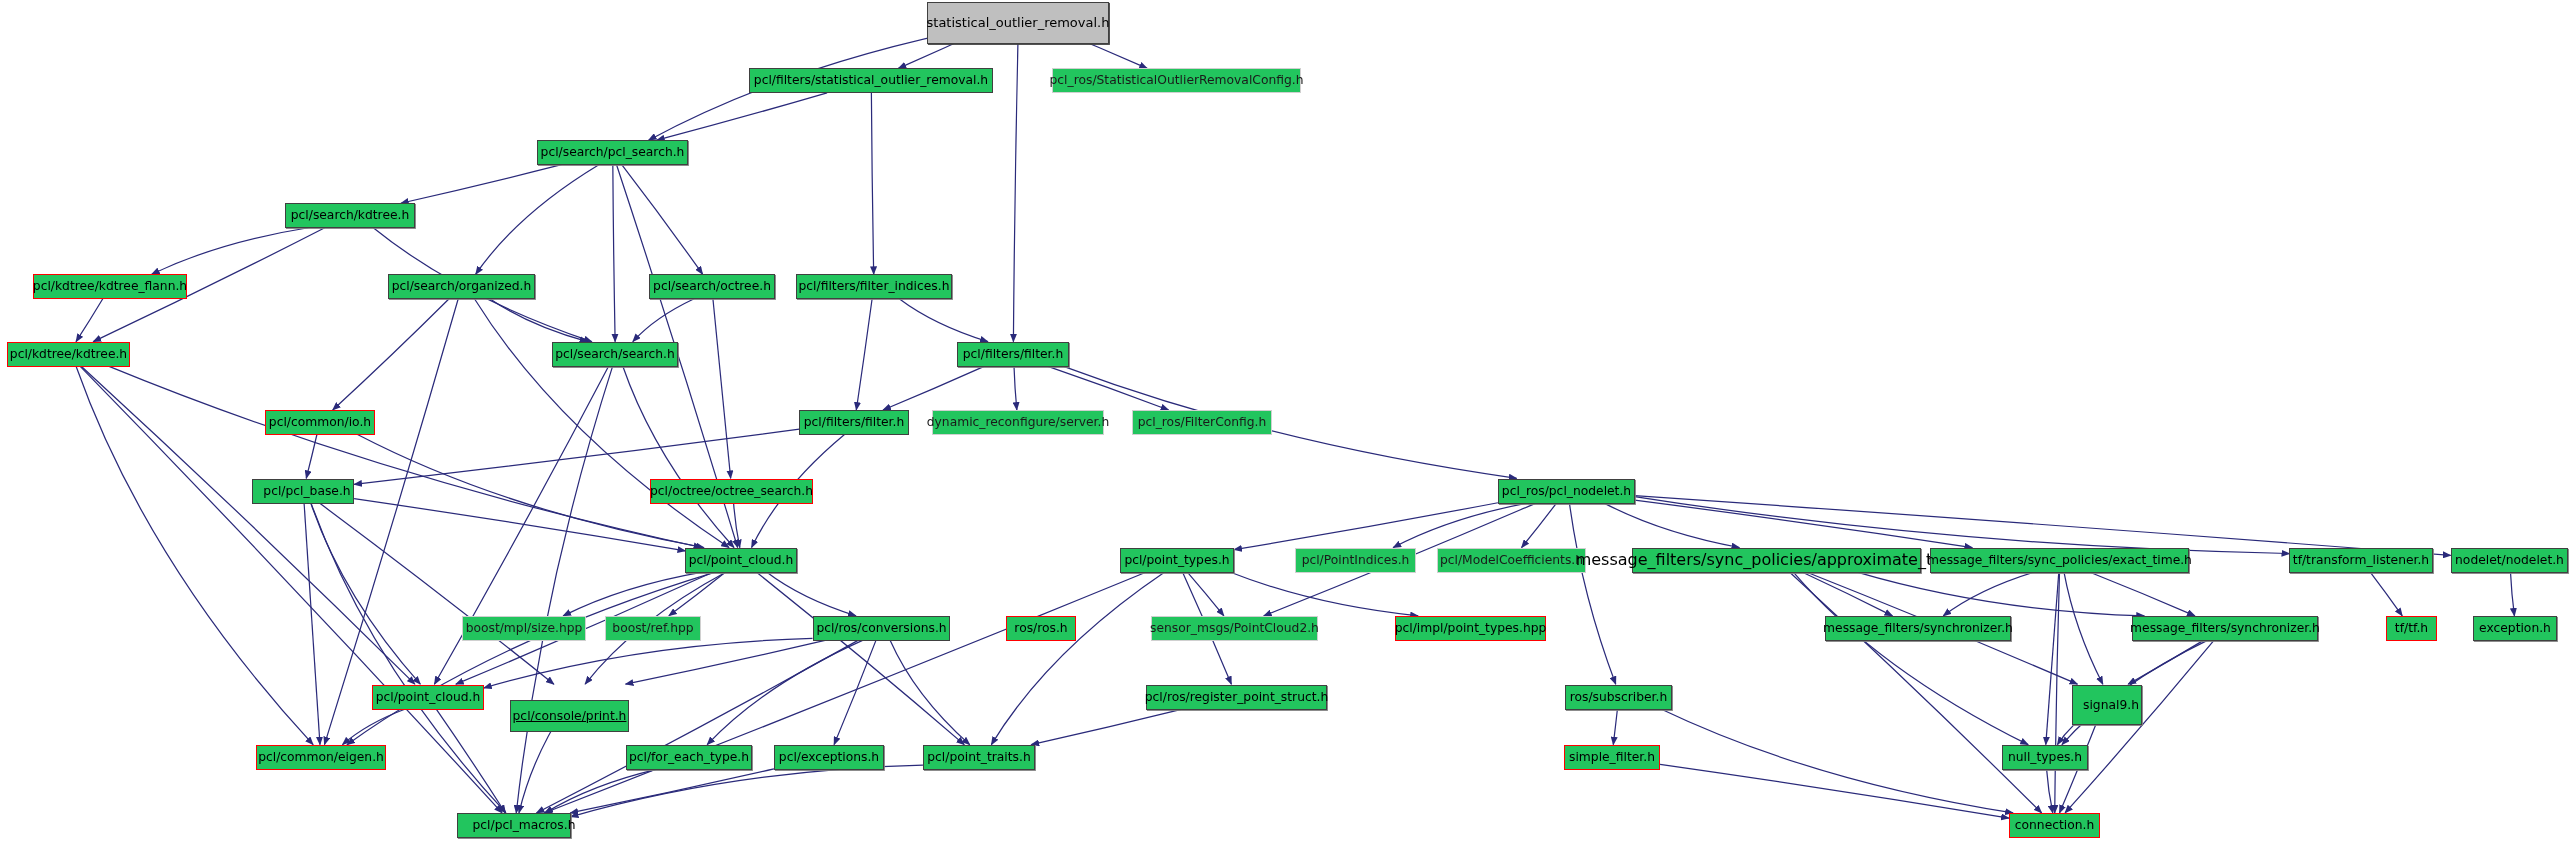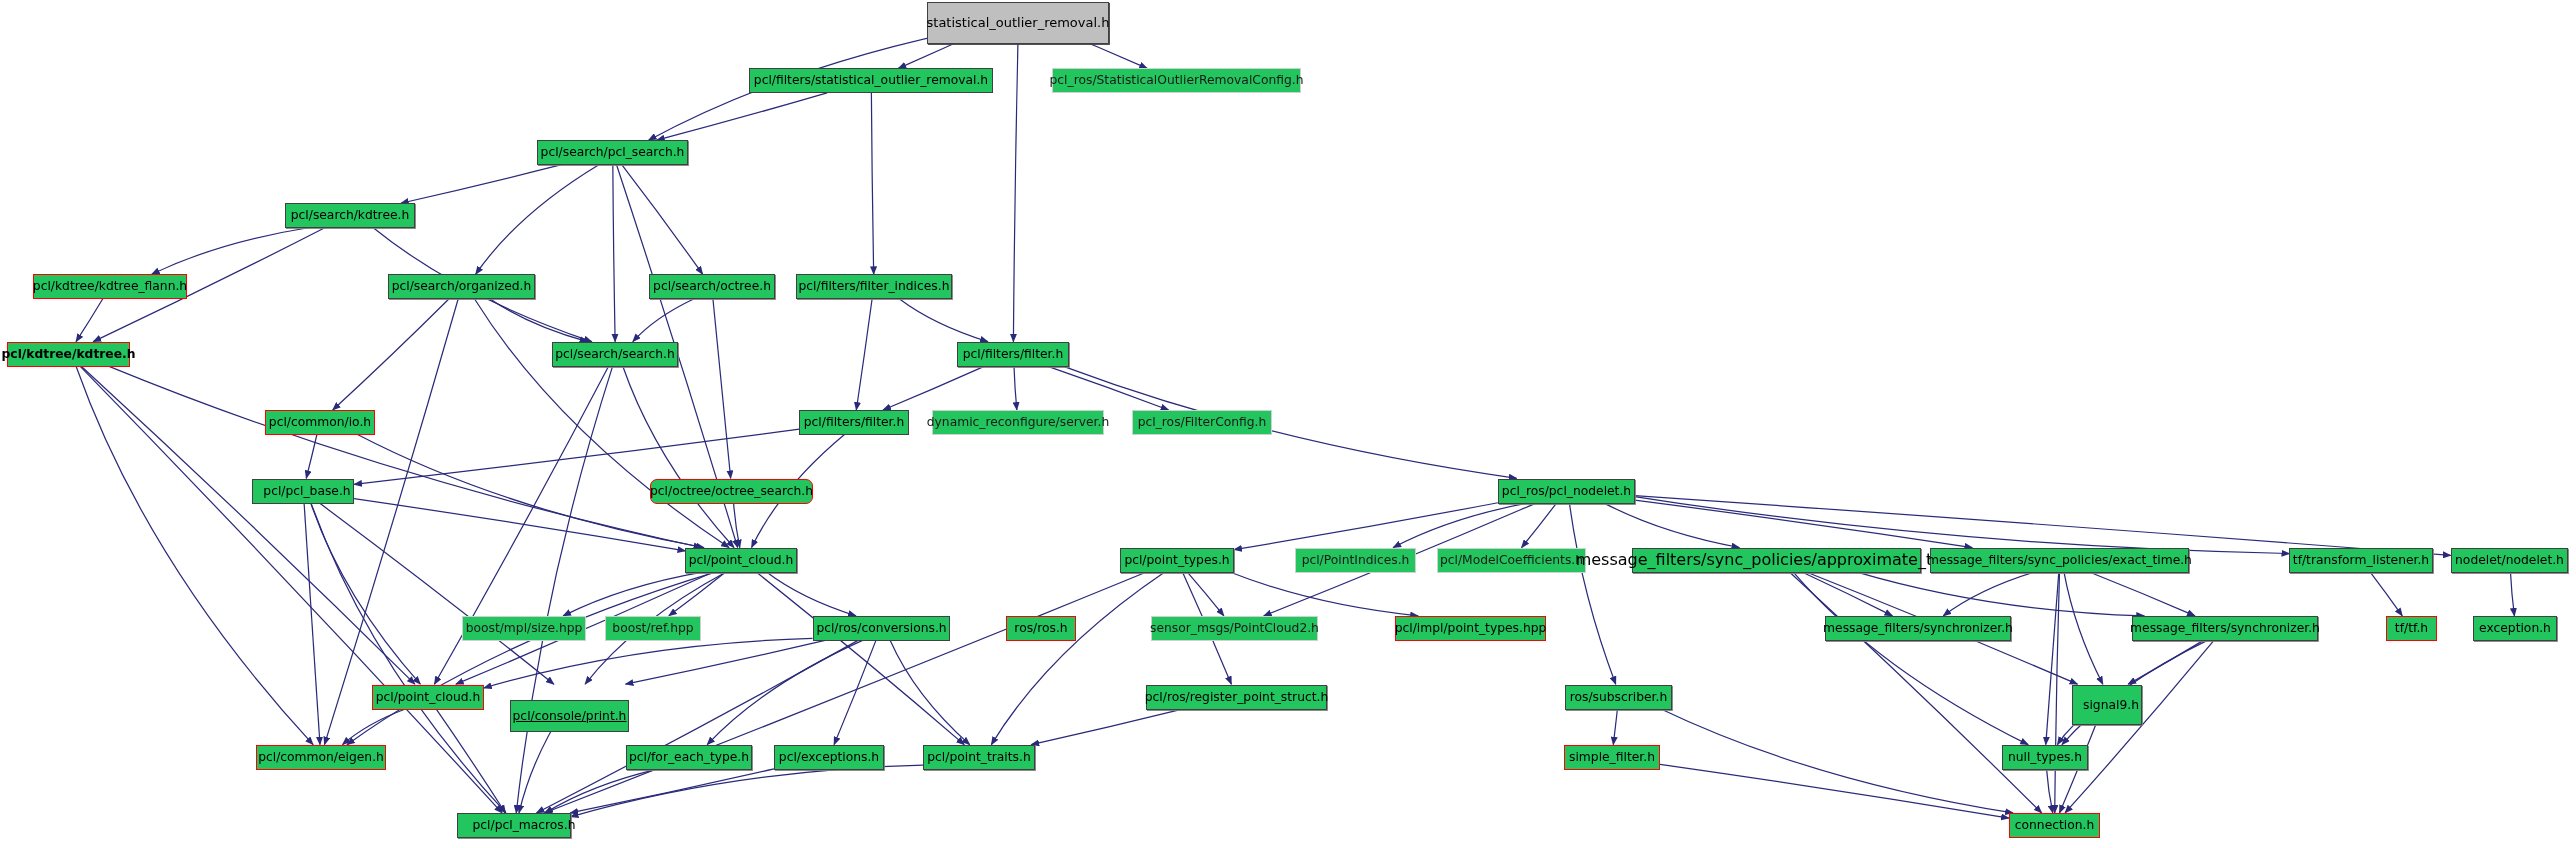--- a/index.html
+++ b/index.html
@@ -149,21 +149,21 @@
       </div>
       <div class="node n-norm" style="left: 388px; top: 274px; width: 147px; height: 24.5px; font-size: 12.3px;">
         <span class="lbl">pcl/search/organized.h</span>
       </div>
       <div class="node n-norm" style="left: 649px; top: 274px; width: 126px; height: 24.5px; font-size: 12.3px;">
         <span class="lbl">pcl/search/octree.h</span>
       </div>
       <div class="node n-norm" style="left: 796px; top: 274px; width: 156px; height: 24.5px; font-size: 12.3px;">
         <span class="lbl">pcl/filters/filter_indices.h</span>
       </div>
-      <div class="node n-red" style="left: 7px; top: 342px; width: 123px; height: 24.5px; font-size: 12.3px; font-weight: bold;">
+      <div class="node n-red" style="left: 7px; top: 342px; width: 123px; height: 24.5px; font-size: 12.3px;">
         <span class="lbl">pcl/kdtree/kdtree.h</span>
       </div>
       <div class="node n-norm" style="left: 552px; top: 342px; width: 126px; height: 24.5px; font-size: 12.3px;">
         <span class="lbl">pcl/search/search.h</span>
       </div>
       <div class="node n-norm" style="left: 957px; top: 342px; width: 112px; height: 24.5px; font-size: 12.3px;">
         <span class="lbl">pcl/filters/filter.h</span>
       </div>
       <div class="node n-red" style="left: 265px; top: 410px; width: 110px; height: 24.5px; font-size: 12.3px;">
         <span class="lbl">pcl/common/io.h</span>
@@ -173,21 +173,21 @@
       </div>
       <div class="node n-grey" style="left: 932px; top: 410px; width: 172px; height: 24.5px; font-size: 12.3px;">
         <span class="lbl">dynamic_reconfigure/server.h</span>
       </div>
       <div class="node n-grey" style="left: 1132px; top: 410px; width: 140px; height: 24.5px; font-size: 12.3px;">
         <span class="lbl">pcl_ros/FilterConfig.h</span>
       </div>
       <div class="node n-heavy" style="left: 252px; top: 479px; width: 102px; height: 24.5px; font-size: 12.3px; padding-left: 8px;">
         <span class="lbl">pcl/pcl_base.h</span>
       </div>
-      <div class="node n-red" style="left: 650px; top: 479px; width: 163px; height: 24.5px; font-size: 12.3px; border-radius: 7px;">
+      <div class="node n-red" style="left: 650px; top: 479px; width: 163px; height: 24.5px; font-size: 12.3px;">
         <span class="lbl">pcl/octree/octree_search.h</span>
       </div>
       <div class="node n-norm" style="left: 1498px; top: 479px; width: 137px; height: 24.5px; font-size: 12.3px;">
         <span class="lbl">pcl_ros/pcl_nodelet.h</span>
       </div>
       <div class="node n-norm" style="left: 685px; top: 548px; width: 112px; height: 24.5px; font-size: 12.3px;">
         <span class="lbl">pcl/point_cloud.h</span>
       </div>
       <div class="node n-norm" style="left: 1120px; top: 548px; width: 114px; height: 24.5px; font-size: 12.3px;">
         <span class="lbl">pcl/point_types.h</span>

